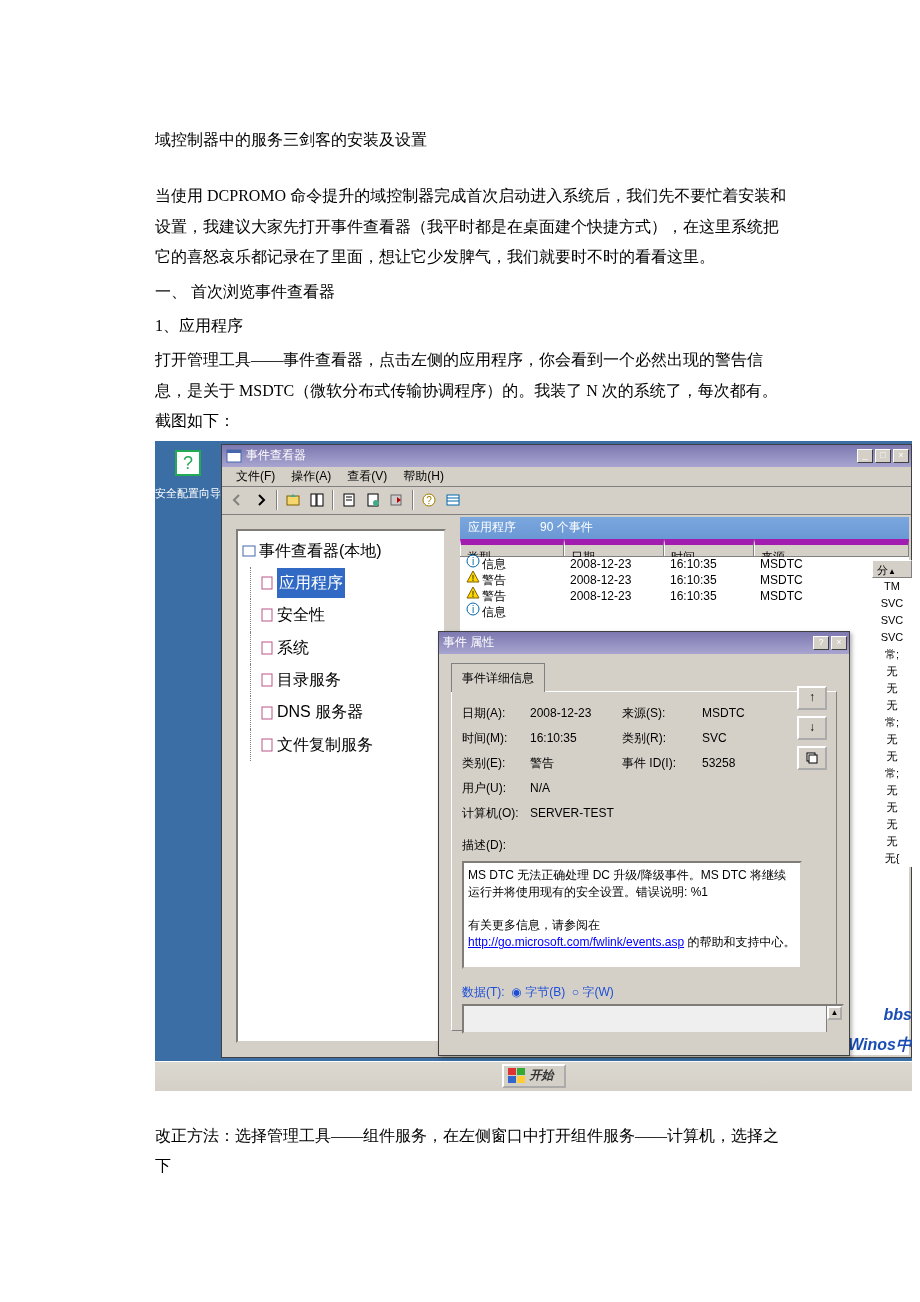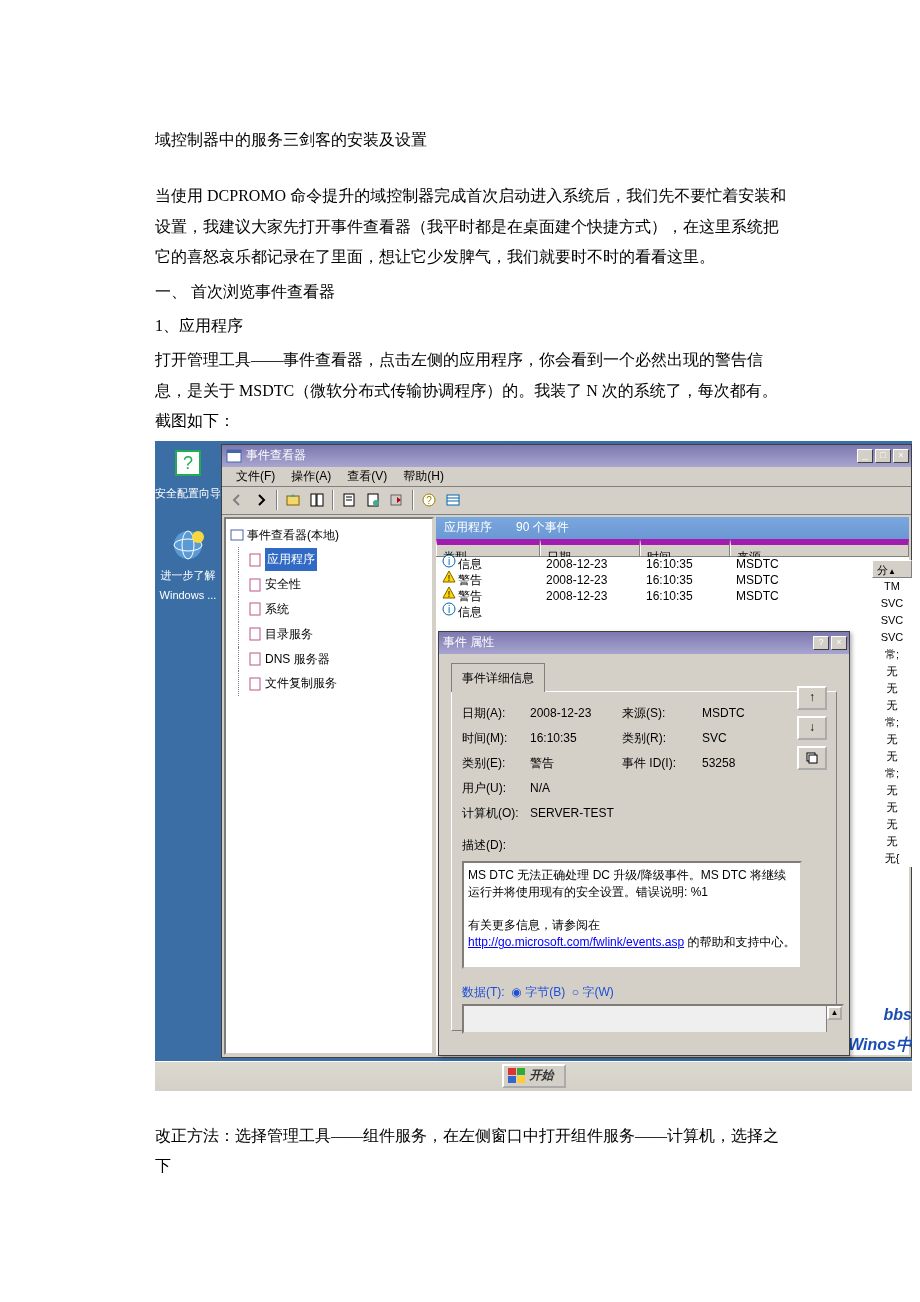--- a/index.html
+++ b/index.html
@@ -23,21 +23,21 @@
   
   .menubar { height: 20px; display: flex; align-items: center; padding: 2px 6px; background: #d4d0c8; border-bottom: 1px solid #808080; }
   .menu-item { padding: 0 8px; font-size: 12px; cursor: default; }
   
   .toolbar { height: 28px; display: flex; align-items: center; padding: 2px 4px; background: #d4d0c8; border-bottom: 1px solid #808080; gap: 2px; }
   .tool-btn { width: 22px; height: 22px; border: 1px solid transparent; display: flex; align-items: center; justify-content: center; }
   .tool-btn svg { width: 16px; height: 16px; }
   .tool-sep { width: 2px; height: 20px; border-left: 1px solid #808080; border-right: 1px solid #fff; margin: 0 2px; }
   
   .ev-body { display: flex; height: calc(100% - 70px); }
-  .tree { width: 210px; background: #fff; border: 2px inset #d4d0c8; margin: 2px; padding: 4px; font-size: 12px; }
+  .tree { width: 210px; background: #fff; border: 2px inset #d4d0c8; margin: 14px; padding: 4px; font-size: 16px; }
   .tree-root { display: flex; align-items: center; gap: 3px; padding: 1px 0; }
   .tree-child { display: flex; align-items: center; gap: 3px; padding: 1px 0 1px 18px; position: relative; }
   .tree-child::before { content:""; position:absolute; left:8px; top:0; bottom:0; border-left:1px dotted #808080; }
   .tree-child.sel .lbl { background: #316ac5; color: #fff; padding: 0 2px; }
   .tree-icon { width: 14px; height: 14px; display: inline-flex; }
   
   .listpane { flex: 1; margin: 2px 2px 2px 0; display: flex; flex-direction: column; }
   .listheader { height: 22px; background: linear-gradient(#7ba7de,#6a98d4); color: #fff; display: flex; align-items: center; padding: 0 8px; font-size: 12px; gap: 24px; }
   .listcols { height: 18px; display: flex; background: #d4d0c8; border-bottom: 1px solid #808080; font-size: 12px; }
   .listcol { padding: 2px 6px; border-right: 1px solid #808080; border-top: 6px solid #a21caf; border-left: 1px solid #fff; font-family: Liberation Mono, monospace; }
@@ -91,30 +91,20 @@
 <div class="screenshot">
   <div class="desktop"></div>
 
   <div class="desk-icon" style="left:-2px; top:4px;">
     <div class="ic"><svg viewBox="0 0 36 36">
           <rect x="6" y="6" width="24" height="24" fill="#fff" stroke="#2a5" stroke-width="2"></rect>
           <text x="18" y="24" text-anchor="middle" font-size="18" fill="#2a5">?</text>
         </svg></div>
     <div>安全配置向导</div>
   </div>
-  <div class="desk-icon" style="left:-2px; top:86px;">
-    <div class="ic"><svg viewBox="0 0 36 36">
-          <circle cx="18" cy="18" r="14" fill="#5b9bd5"></circle>
-          <ellipse cx="18" cy="18" rx="14" ry="6" fill="none" stroke="#fff"></ellipse>
-          <ellipse cx="18" cy="18" rx="6" ry="14" fill="none" stroke="#fff"></ellipse>
-          <circle cx="28" cy="10" r="6" fill="#f5d742"></circle>
-        </svg></div>
-    <div>进一步了解</div>
-    <div>Windows ...</div>
-  </div>
 
   <div class="ev-window">
     <div class="ev-titlebar">
       <span class="tb-icon">
           <svg viewBox="0 0 16 16">
             <rect x="1" y="2" width="14" height="12" fill="#fff" stroke="#46a"></rect>
             <rect x="1" y="2" width="14" height="3" fill="#46a"></rect>
           </svg>
         </span>
       <span class="tb-title">事件查看器</span>

